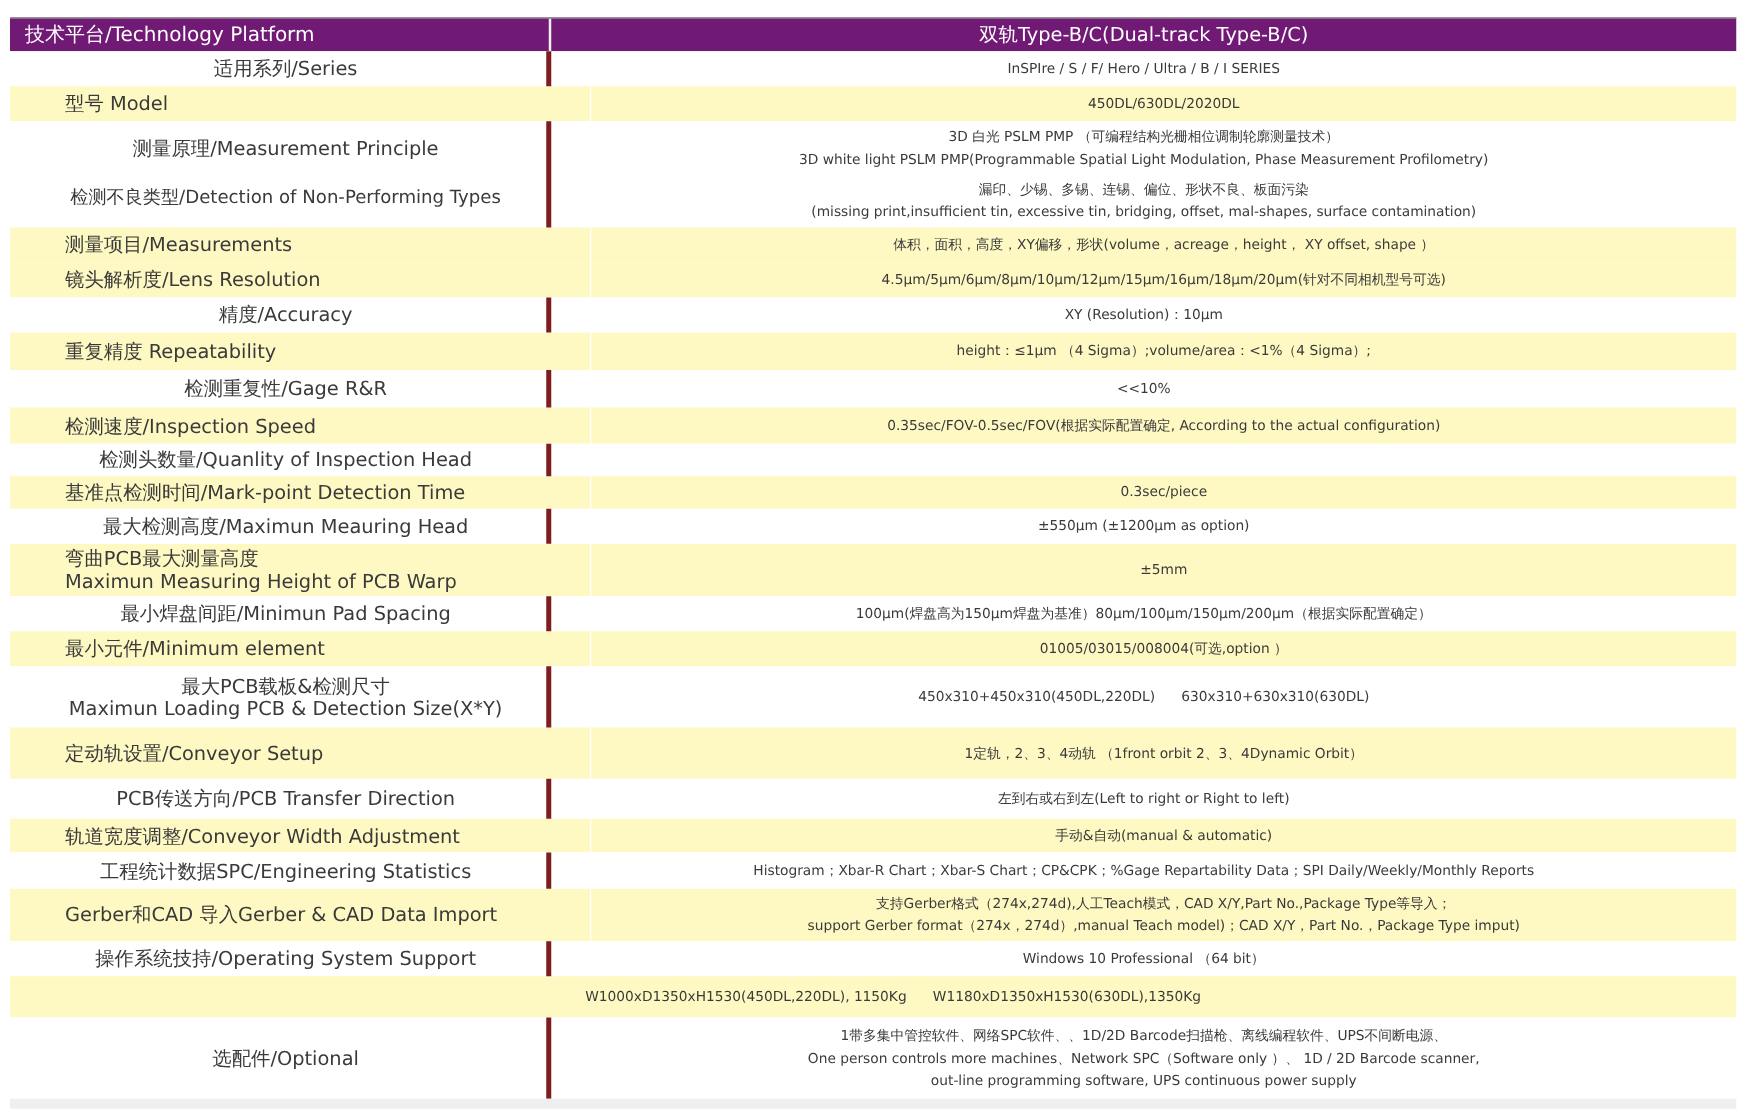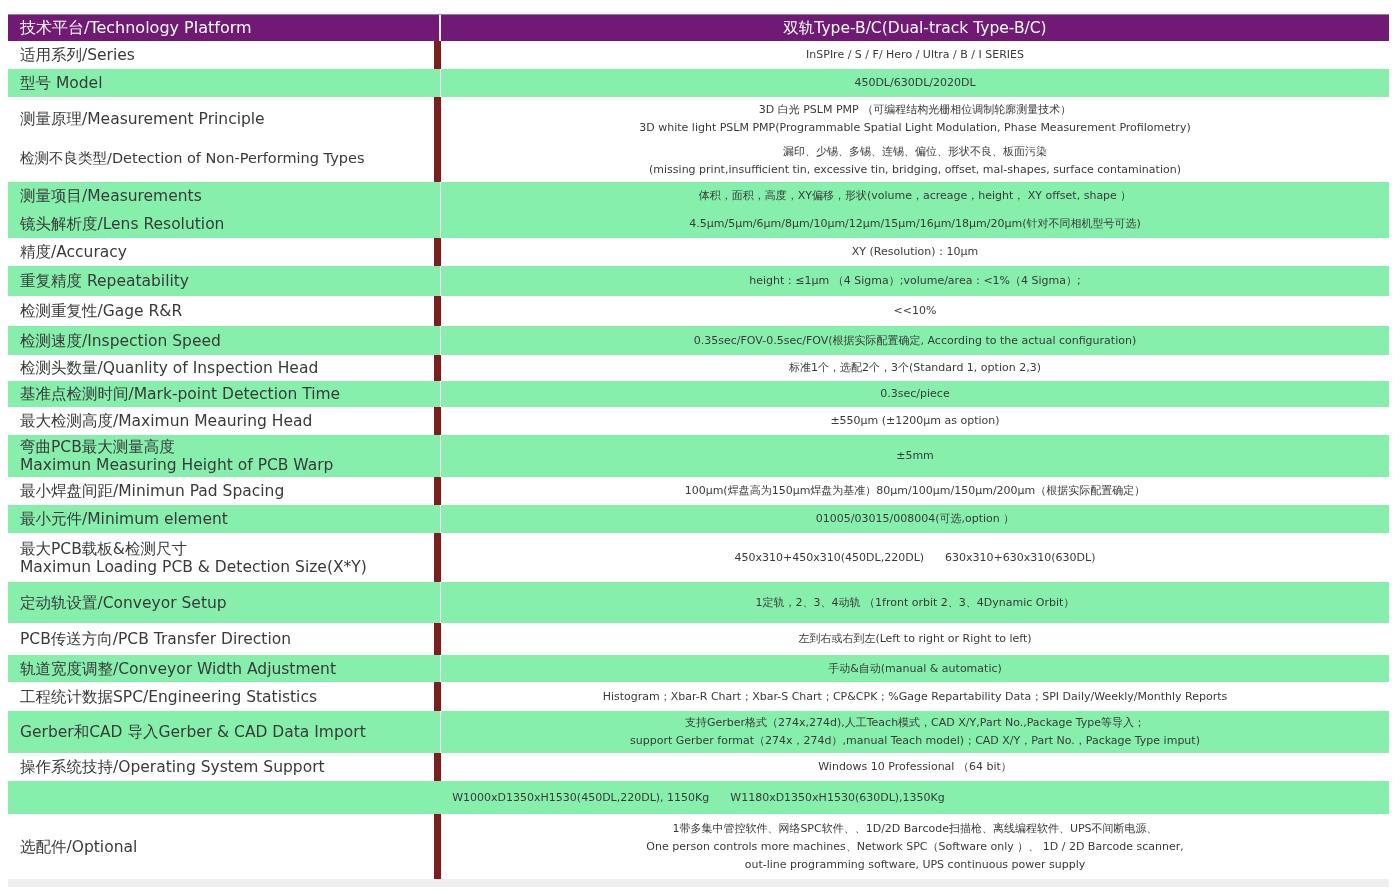--- a/index.html
+++ b/index.html
@@ -19,42 +19,42 @@
     position: absolute;
     left: 8px;
     top: 14px;
     width: 1381px;
   }
   .row {
     display: flex;
     width: 100%;
     box-sizing: border-box;
   }
-  .row.gray { background: #86efac; }
+  .row.gray { background: #fef9c3; padding-left: 32px; }
   .row.white { background: #ffffff; }
   .row.header {
     background: #701a75;
     color: #ffffff;
     border-top: 1px solid #8a8a8a;
   }
   .cell-label {
     width: 433px;
     flex: 0 0 433px;
     box-sizing: border-box;
     padding-left: 12px;
     display: flex;
     flex-direction: column;
     justify-content: center;
     font-size: 15.5px;
     line-height: 18px;
     white-space: nowrap;
     border-right: 1px solid #ffffff;
   }
   .row.gray .cell-label { border-right: 1px solid #ffffff; }
-  .row.white .cell-label { border-right: 7px solid #7f1d1d; }
+  .row.white .cell-label { border-right: 4px solid #7f1d1d; align-items: center; }
   .row.header .cell-label { border-right: 2px solid #f0f0f0; font-size: 16px; }
   .cell-label.small { font-size: 14.5px; }
   .cell-value {
     flex: 1 1 auto;
     display: flex;
     flex-direction: column;
     justify-content: center;
     align-items: center;
     text-align: center;
     font-size: 11px;
@@ -170,23 +170,20 @@
       </div>
     <div class="cell-value">
         <span>0.35sec/FOV-0.5sec/FOV(根据实际配置确定, According to the actual configuration)</span>
       </div>
   </div>
 
   <div class="row white" style="height:26px">
     <div class="cell-label">
         <span>检测头数量/Quanlity of Inspection Head</span>
       </div>
-    <div class="cell-value">
-        <span>标准1个，选配2个，3个(Standard 1, option 2,3)</span>
-      </div>
   </div>
 
   <div class="row gray" style="height:26px">
     <div class="cell-label">
         <span>基准点检测时间/Mark-point Detection Time</span>
       </div>
     <div class="cell-value">
         <span>0.3sec/piece</span>
       </div>
   </div>

